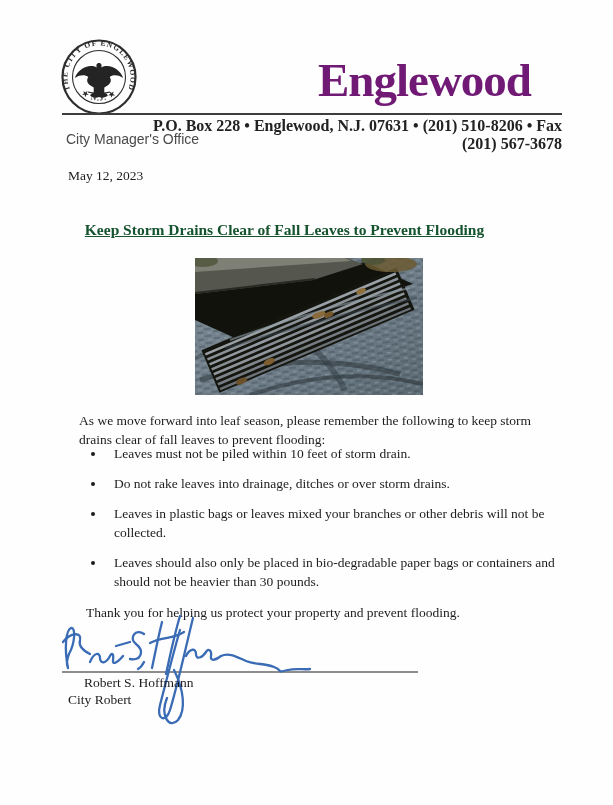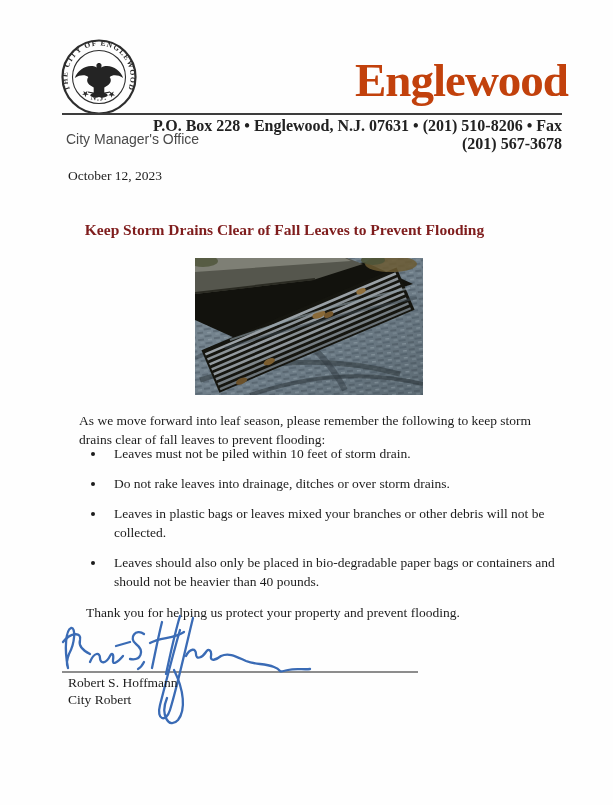--- a/index.html
+++ b/index.html
@@ -10,23 +10,23 @@
     color:#1c1c1c;
     position:relative;
     overflow:hidden;
   }
   .page{position:absolute;inset:0;background:#fefefe;}
 
   
   .seal{position:absolute;left:60px;top:38px;width:78px;height:78px;}
   .wordmark{
     position:absolute;left:318px;top:57px;width:250px;
-    text-align:right;
+    text-align:left;
     font-size:47px;font-weight:bold;letter-spacing:-1px;
-    color:#c2410c;line-height:1;
+    color:#701a75;line-height:1;
     font-family:"Liberation Serif", serif;
   }
   .header-rule{
     position:absolute;left:62px;top:113px;width:500px;height:2px;
     background:#3d3d3d;
   }
   .office-label{
     position:absolute;left:66px;top:131px;
     font-family:"Liberation Sans", sans-serif;
     font-size:14px;color:#4a4a4a;
@@ -35,21 +35,21 @@
     position:absolute;left:150px;top:117px;width:412px;
     text-align:right;
     font-size:16px;font-weight:bold;color:#222;
     font-family:"Liberation Serif", serif;
   }
 
   
   .date{position:absolute;left:68px;top:168px;font-size:13.5px;}
   .title{
     position:absolute;left:0;top:221px;width:569px;margin:0;
-    text-align:center;font-size:15.5px;font-weight:bold;color:#7f1d1d;
+    text-align:center;font-size:15.5px;font-weight:bold;color:#14532d;text-decoration:underline;
   }
   .photo{position:absolute;left:195px;top:258px;width:228px;height:137px;}
   .intro{
     position:absolute;left:68px;top:400px;width:482px;margin:11px;
     font-size:13.5px;line-height:19px;
   }
   .bullets{
     position:absolute;left:92px;top:444px;width:450px;margin:0;padding:0 0 0 14px;
     font-size:13.5px;line-height:19px;
   }
@@ -58,21 +58,21 @@
     position:absolute;left:68px;top:585px;width:482px;margin:18px;
     font-size:13.5px;line-height:19px;
   }
 
   
   .signature-ink{position:absolute;left:56px;top:612px;width:270px;height:120px;}
   .sig-line{
     position:absolute;left:62px;top:671px;width:356px;height:1.5px;
     background:#8d8d8d;
   }
-  .signer-name{position:absolute;left:68px;top:675px;font-size:13.5px;}
+  .signer-name{position:absolute;left:84px;top:675px;font-size:13.5px;}
   .signer-title{position:absolute;left:68px;top:692px;font-size:13.5px;}
 
   .seal text{font-family:"Liberation Serif", serif;font-weight:bold;fill:#2b2b2b;}
 </style>
 </head>
 <body>
 
 <div class="page">
 
   <svg class="seal" viewBox="0 0 78 78" aria-hidden="true">
@@ -92,21 +92,21 @@
       <path fill="#242424" d="M39 25 c-2.2 0 -3.2 2.2 -2.2 4.4 c-8.5 -4.5 -19 2.2 -22 10.5 c5.2 -3.2 10.5 -3.2 13.5 -1 c-2.2 3.2 -1 6.4 2.2 8.5 l3.2 2.1 l0 5.3 c-3.2 1.1 -5.3 3.2 -1 4.3 c2.1 1 4.2 1 6.3 0 c2.1 1 4.2 1 6.3 0 c4.3 -1.1 2.2 -3.2 -1 -4.3 l0 -5.3 l3.2 -2.1 c3.2 -2.1 4.4 -5.3 2.2 -8.5 c3 -2.2 8.3 -2.2 13.5 1 c-3 -8.3 -13.5 -15 -22 -10.5 c1 -2.2 0 -4.4 -2.2 -4.4 z"></path>
       <path d="M28 54 q11 3 22 0" stroke="#242424" stroke-width="1.2" fill="none"></path>
     </g>
   </svg>
 
   <div class="wordmark">Englewood</div>
   <div class="header-rule"></div>
   <div class="office-label">City Manager's Office</div>
   <div class="contact-line">P.O. Box 228 • Englewood, N.J. 07631 • (201) 510-8206 • Fax (201) 567-3678</div>
 
-  <div class="date">October 12, 2023</div>
+  <div class="date">May 12, 2023</div>
   <h1 class="title">Keep Storm Drains Clear of Fall Leaves to Prevent Flooding</h1>
 
   <svg class="photo" viewBox="0 0 228 137" preserveAspectRatio="none" aria-hidden="true">
     <defs>
       <linearGradient id="waterGrad" x1="0" y1="0" x2="1" y2="1">
         <stop offset="0" stop-color="#7b8a94"></stop>
         <stop offset="0.55" stop-color="#6e7d88"></stop>
         <stop offset="1" stop-color="#5c6a73"></stop>
       </linearGradient>
       <pattern id="ripples" width="16" height="7" patternUnits="userSpaceOnUse" patternTransform="rotate(-7)">
@@ -161,21 +161,21 @@
       <path d="M30 90 C 85 74 160 52 222 40" stroke="#3a464d" stroke-width="2.5" fill="none" opacity="0.5"></path>
     </g>
   </svg>
 
   <p class="intro">As we move forward into leaf season, please remember the following to keep storm drains clear of fall leaves to prevent flooding:</p>
 
   <ul class="bullets">
     <li>Leaves must not be piled within 10 feet of storm drain.</li>
     <li>Do not rake leaves into drainage, ditches or over storm drains.</li>
     <li>Leaves in plastic bags or leaves mixed your branches or other debris will not be collected.</li>
-    <li>Leaves should also only be placed in bio-degradable paper bags or containers and should not be heavier than 40 pounds.</li>
+    <li>Leaves should also only be placed in bio-degradable paper bags or containers and should not be heavier than 30 pounds.</li>
   </ul>
 
   <p class="closing">Thank you for helping us protect your property and prevent flooding.</p>
 
   <div class="sig-line"></div>
   <svg class="signature-ink" viewBox="0 0 270 120" aria-hidden="true">
     <g fill="none" stroke="#3a6bb5" stroke-width="2.3" stroke-linecap="round" stroke-linejoin="round">
 
       <path d="M12,56 C8,36 10,18 15,16 C20,15 19,31 13,42 C11,47 10,52 12,56"></path>
       <path d="M7,30 C15,20 26,20 24,28 C22,35 28,39 34,42"></path>

